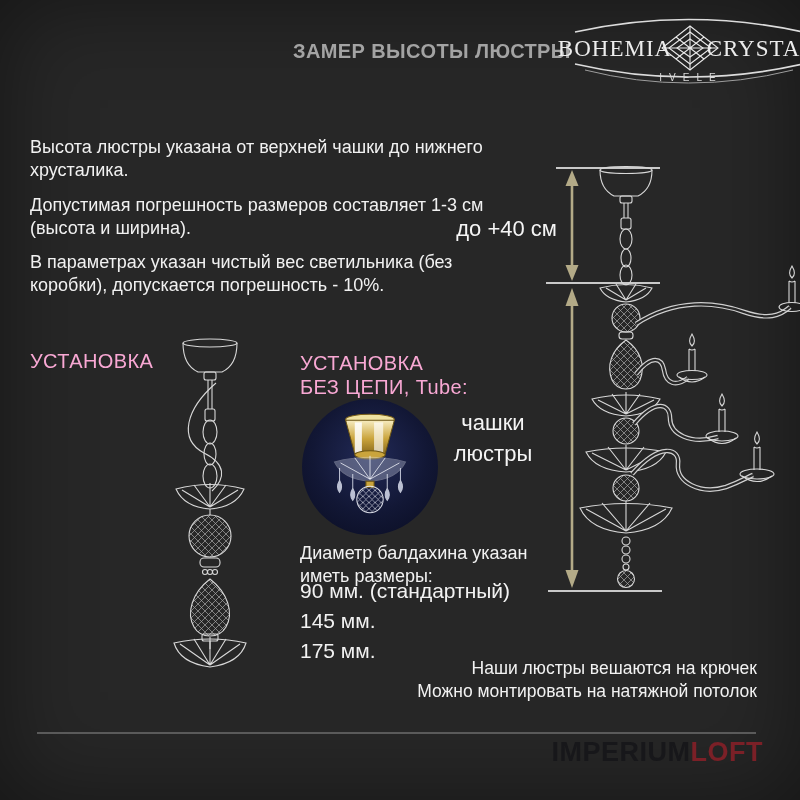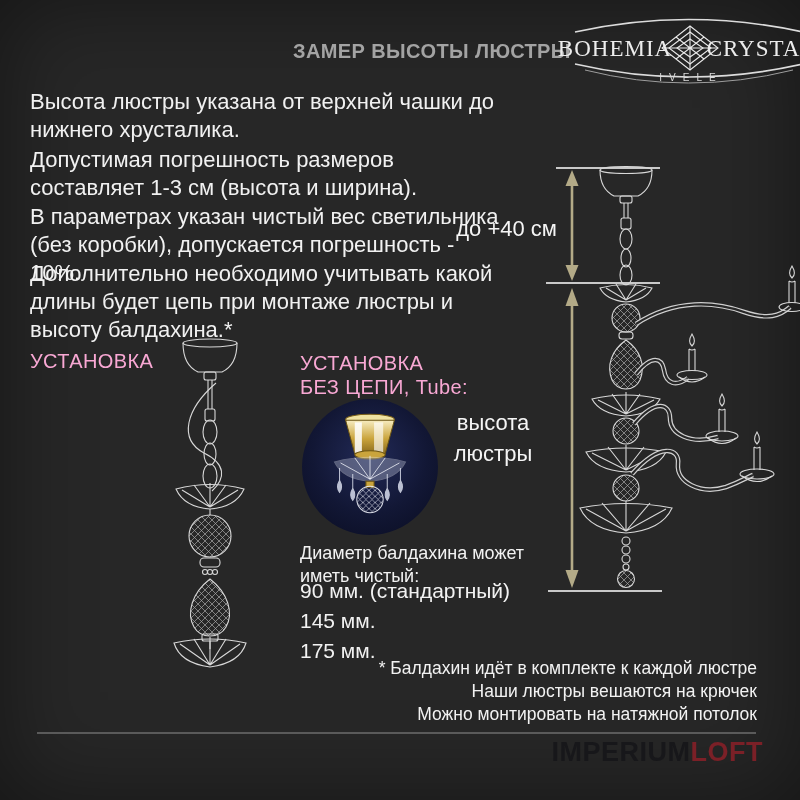--- a/index.html
+++ b/index.html
@@ -5,21 +5,21 @@
   html,body{margin:0;padding:0;background:#1b1b1b;}
   #poster{
     position:relative;width:800px;height:800px;overflow:hidden;
     background:#272727;
     font-family:"Liberation Sans",sans-serif;
     color:#f2f2f2;
     box-shadow:inset 0 0 90px rgba(0,0,0,.45);
   }
   .abs{position:absolute;}
   .title{font-size:20px;font-weight:bold;letter-spacing:.4px;color:#a3a3a3;}
-  .para{width:480px;font-size:22px;line-height:1.28;color:#f1f1f1;}
+  .para{width:480px;font-size:18px;line-height:1.28;color:#f1f1f1;margin-top:48px;}
   .sec-head{font-size:20px;line-height:1.22;letter-spacing:.4px;color:#f9a8d4;}
   .canopy-head{width:255px;font-size:18px;line-height:1.28;}
   .size-line{font-size:21px;line-height:30px;}
   .dim-label{font-size:22px;color:#f5f5f5;}
   .foot{width:477px;text-align:right;font-size:17.5px;line-height:23px;}
   .divider{width:719px;height:2px;background:#646464;opacity:.85;}
   .brand{font-size:27px;font-weight:bold;letter-spacing:.5px;white-space:nowrap;}
   .brand .ip{color:#17171a;}
   .brand .lf{color:#7b2027;}
   .photo-circle{width:136px;height:136px;border-radius:50%;overflow:hidden;
@@ -47,21 +47,20 @@
       </g>
       <text x="58" y="54" font-size="23" fill="#ececec" text-anchor="middle" letter-spacing="1">BOHEMIA</text>
       <text x="204" y="54" font-size="23" fill="#ececec" text-anchor="middle" letter-spacing="1">CRYSTAL</text>
       <text x="134" y="79" font-size="10" fill="#dadada" text-anchor="middle" letter-spacing="7" style="font-family:'Liberation Sans',sans-serif">IVELE</text>
     </svg>
   </div>
 
   <div class="abs para" style="left:30px;top:88px;">Высота люстры указана от верхней чашки до нижнего хрусталика.</div>
   <div class="abs para" style="left:30px;top:146px;">Допустимая погрешность размеров составляет 1-3 см (высота и ширина).</div>
   <div class="abs para" style="left:30px;top:203px;">В параметрах указан чистый вес светильника (без коробки), допускается погрешность - 10%.</div>
-  <div class="abs para" style="left:30px;top:260px;">Дополнительно необходимо учитывать какой длины будет цепь при монтаже люстры и высоту балдахина.*</div>
 
   <div class="abs sec-head" style="left:30px;top:349px;">
     <div>УСТАНОВКА</div>
   </div>
 
   <div class="abs" style="left:128px;top:331px;">
     <svg width="164" height="338" viewBox="0 0 164 338">
       <defs>
         <pattern id="lat1" width="7" height="7" patternUnits="userSpaceOnUse">
           <path d="M0 7L7 0M0 0L7 7" stroke="#a8a8a8" stroke-width="0.7" fill="none"></path>
@@ -127,30 +126,30 @@
         <line x1="84" y1="74" x2="84" y2="88"></line>
           <path d="M84 88 q-4 7 0 12 q4 -5 0 -12"></path>
         <line x1="97" y1="68" x2="97" y2="80"></line>
           <path d="M97 80 q-4 7 0 12 q4 -5 0 -12"></path>
       </g>
       <rect x="63" y="81" width="8" height="6" fill="#caa43c" stroke="#6b5414"></rect>
       <circle cx="67" cy="99" r="13" fill="url(#latp)" stroke="#eef0f8" opacity="0.9"></circle>
     </svg>
   </div>
 
-  <div class="abs canopy-head" style="left:300px;top:542px;">Диаметр балдахина может иметь чистый:</div>
+  <div class="abs canopy-head" style="left:300px;top:542px;">Диаметр балдахина указан иметь размеры:</div>
   <div class="abs" style="left:300px;top:576px;">
     <div class="size-line">90 мм. (стандартный)</div>
     <div class="size-line">145 мм.</div>
     <div class="size-line">175 мм.</div>
   </div>
 
   <div class="abs dim-label" style="left:420px;top:216px;width:137px;text-align:right;">до +40 см</div>
   <div class="abs dim-label" style="left:432px;top:407px;width:122px;text-align:center;line-height:31px;">
-    <div>высота</div>
+    <div>чашки</div>
     <div>люстры</div>
   </div>
 
   <div class="abs" style="left:540px;top:160px;">
     <svg width="260" height="445" viewBox="0 0 260 445">
       <defs>
         <pattern id="lat2" width="7" height="7" patternUnits="userSpaceOnUse">
           <path d="M0 7L7 0M0 0L7 7" stroke="#a8a8a8" stroke-width="0.7" fill="none"></path>
         </pattern>
       </defs>
@@ -236,21 +235,20 @@
         <path d="M202 316 Q217 327 232 316"></path>
 
         <path d="M252 106 C249 111 248.5 115 252 118 C255.5 115 255 111 252 106 Z"></path>
         <path d="M249 121 L249 143 M255 121 L255 143 M249 121 Q252 123 255 121"></path>
         <ellipse cx="252" cy="147" rx="13" ry="4.5"></ellipse>
       </g>
     </svg>
   </div>
 
   <div class="abs foot" style="left:280px;top:657px;">
-    <div>* Балдахин идёт в комплекте к каждой люстре</div>
     <div>Наши люстры вешаются на крючек</div>
     <div>Можно монтировать на натяжной потолок</div>
   </div>
 
   <div class="abs divider" style="left:37px;top:732px;"></div>
 
   <div class="abs brand" style="left:400px;top:737px;width:363px;text-align:right;">
     <span class="ip">IMPERIUM</span><span class="lf">LOFT</span>
   </div>
 

